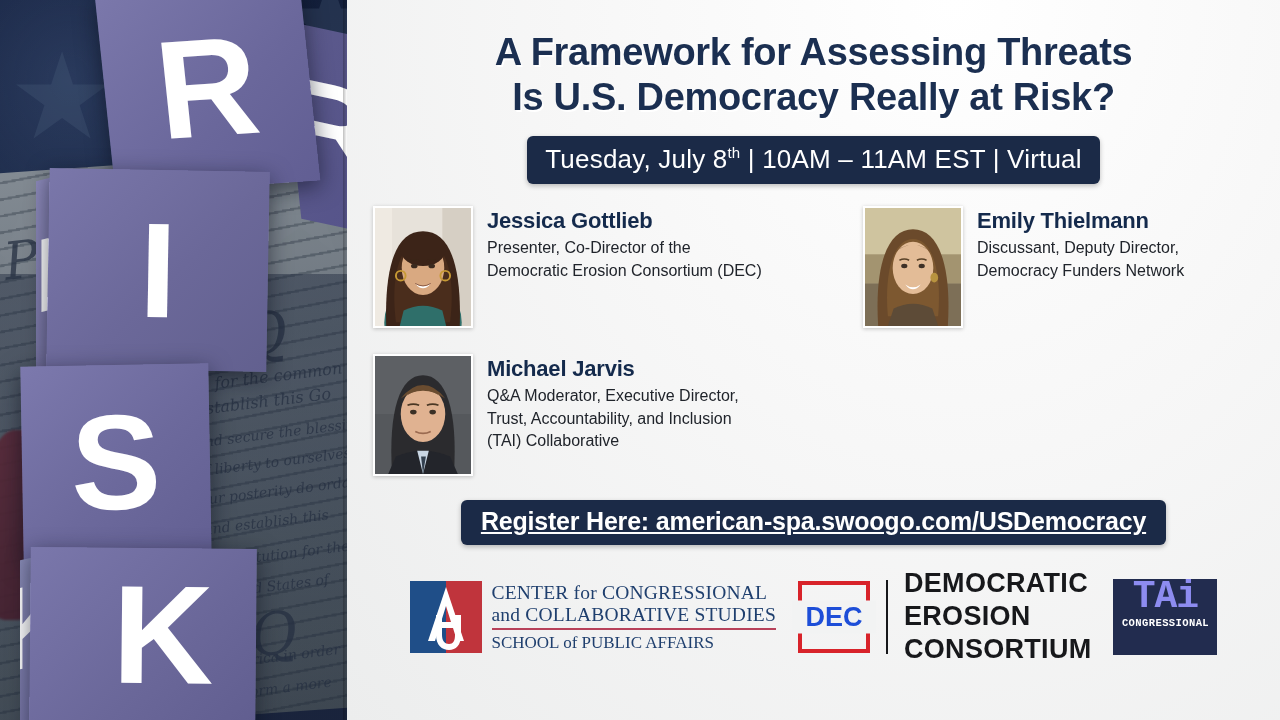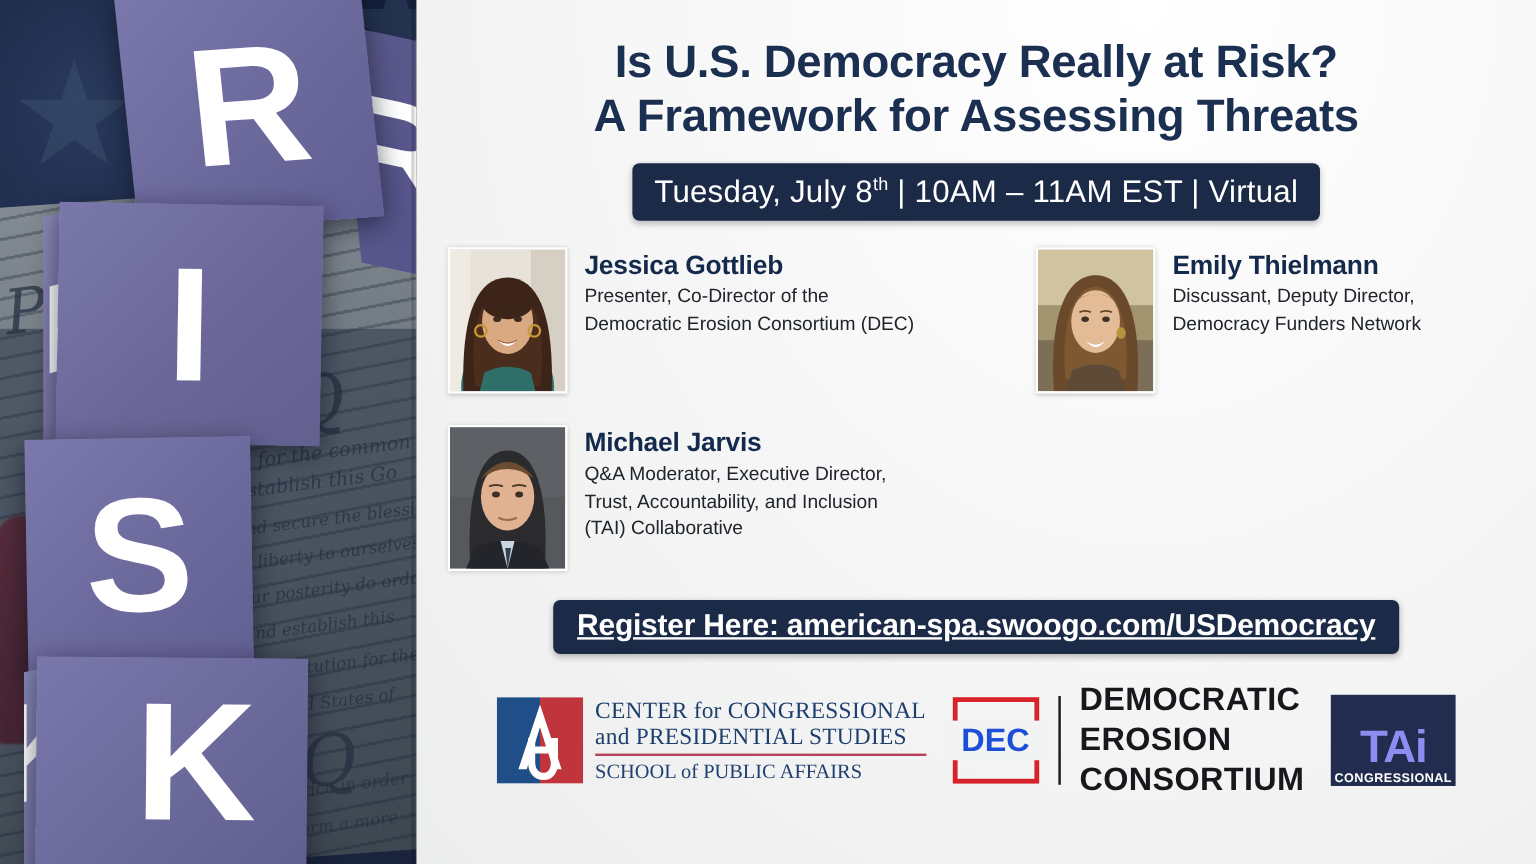--- a/index.html
+++ b/index.html
@@ -316,22 +316,23 @@
     font-size: 27px;
     line-height: 1.22;
     letter-spacing: .3px;
     white-space: pre-line;
   }
 
   .logo-tai {
     width: 104px; height: 76px;
     background: #222c4f;
     display: flex; flex-direction: column;
-    align-items: center; justify-content: flex-end;
+    align-items: center; justify-content: flex-start;
     gap: 2px;
+    font-family: Liberation Mono, monospace;
   }
   .tai-mark {
     color: #8d8cf0;
     font-weight: 800;
     font-size: 38px;
     line-height: .95;
     letter-spacing: -1px;
   }
   .tai-sub {
     color: #ffffff;
@@ -395,22 +396,22 @@
     <div class="blk blk-k">
       <span class="main">K</span>
     </div>
 
     <div class="panel-edge"></div>
   </div>
 
   <div class="right-panel">
 
     <div class="title-block">
+      <div class="title-line">A Framework for Assessing Threats</div>
       <div class="title-line">Is U.S. Democracy Really at Risk?</div>
-      <div class="title-line">A Framework for Assessing Threats</div>
     </div>
 
     <div class="date-banner-wrap">
       <div class="date-banner"><span>Tuesday, July 8</span><sup>th</sup><span> | 10AM – 11AM EST | Virtual</span></div>
     </div>
 
     <div class="speakers">
 
       <div class="speaker-row">
 
@@ -513,21 +514,21 @@
         <div class="au-mark">
           <svg viewBox="0 0 72 72" width="72" height="72">
             <rect x="0" y="0" width="36" height="72" fill="#1f4e88"></rect>
             <rect x="36" y="0" width="36" height="72" fill="#c0343c"></rect>
             <path d="M36 6 L18 60 L25 60 L29 47 L43 47 L47 60 L54 60 L36 6 Z M31 41 L36 25 L41 41 Z" fill="#ffffff"></path>
             <path d="M26 34 L26 54 C26 64 32 69 39 69 C46 69 51 64 51 54 L51 34 L45 34 L45 54 C45 60 43 63 39 63 C35 63 32 60 32 54 L32 34 Z" fill="#ffffff"></path>
           </svg>
         </div>
         <div class="au-text">
           <div class="au-l1">CENTER for CONGRESSIONAL</div>
-          <div class="au-l2">and PRESIDENTIAL STUDIES</div>
+          <div class="au-l2">and COLLABORATIVE STUDIES</div>
           <div class="au-rule"></div>
           <div class="au-l3">SCHOOL of PUBLIC AFFAIRS</div>
         </div>
       </div>
 
       <div class="logo-dec">
         <div class="dec-mark">
           <div class="dec-box"></div>
           <div class="dec-letters">DEC</div>
         </div>

